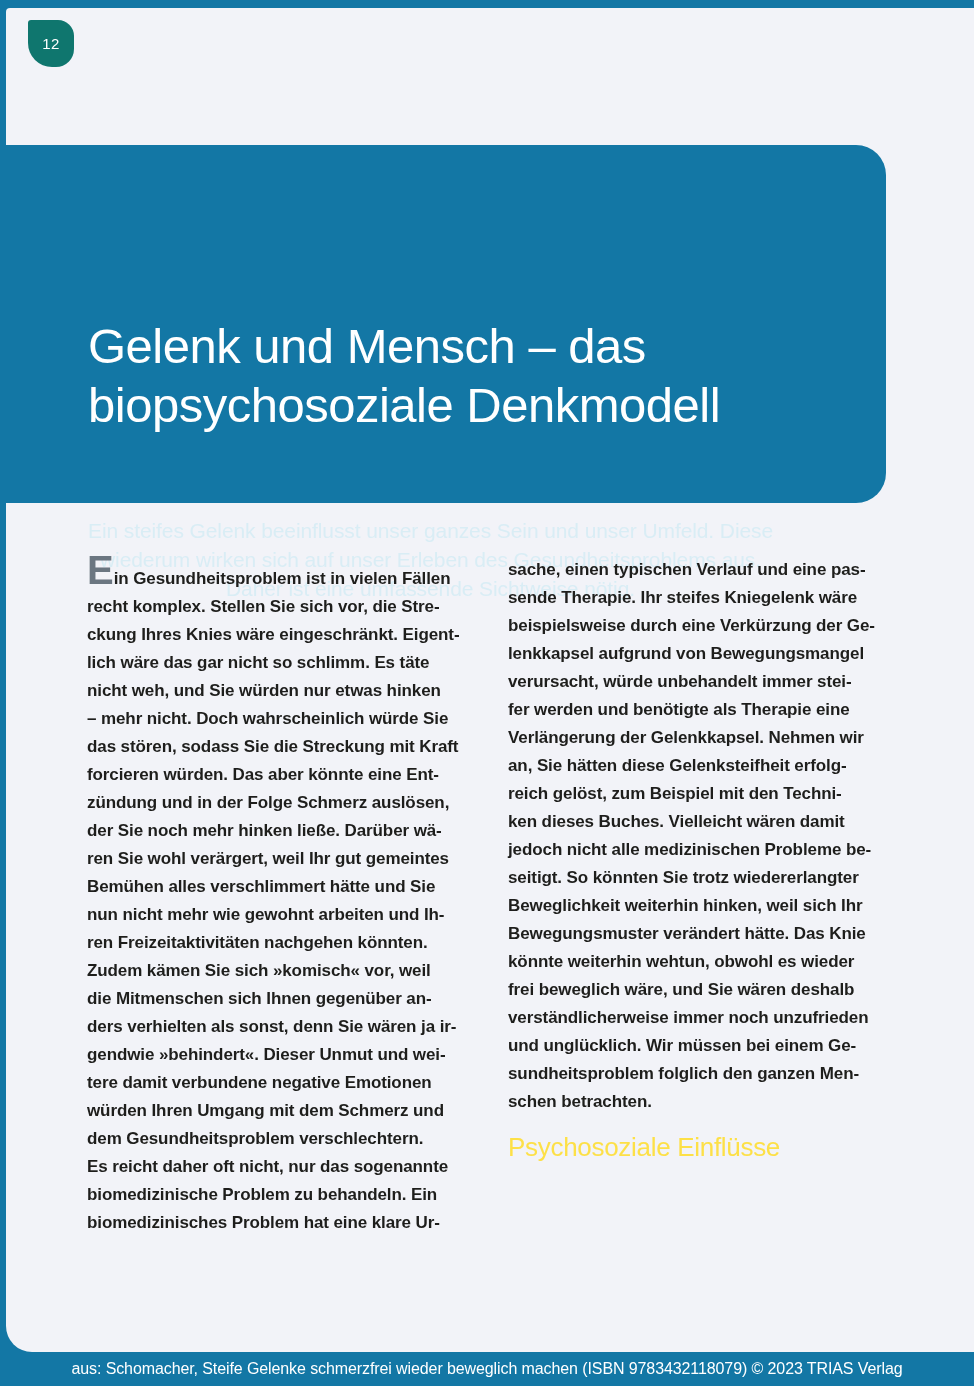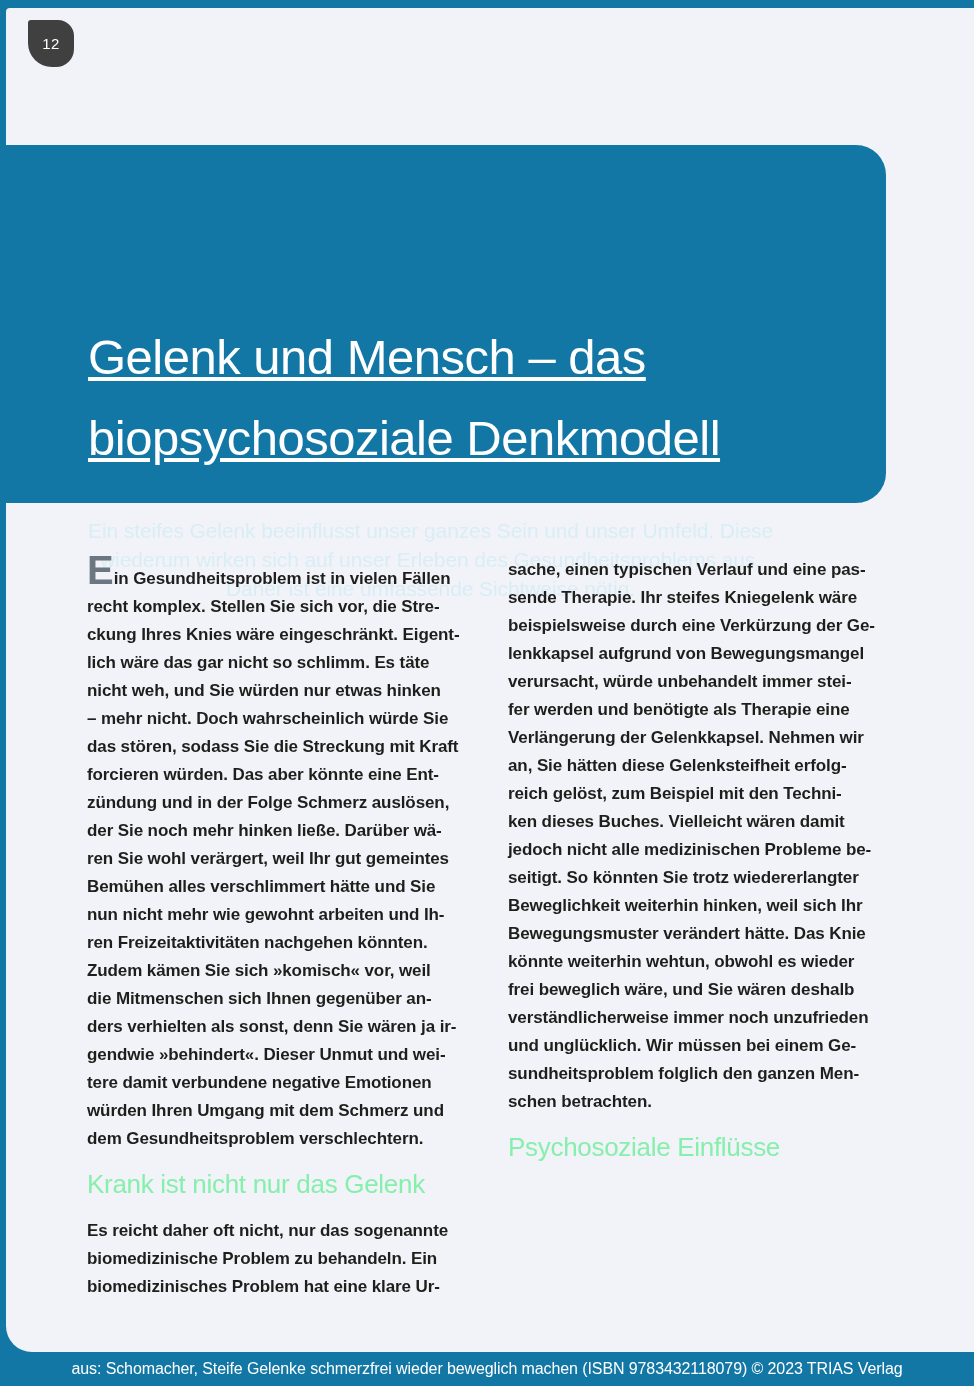--- a/index.html
+++ b/index.html
@@ -19,21 +19,21 @@
     left: 6px; top: 8px; right: 0; bottom: 34px;
     background: #f2f3f8;
     border-radius: 4px 0 0 26px;
   }
 
   
   .badge {
     position: absolute;
     left: 28px; top: 20px;
     width: 46px; height: 47px;
-    background: #404040;
+    background: #0f766e;
     border-radius: 3px 16px 18px 24px;
     color: #ffffff;
     font-size: 15px;
     display: flex; align-items: center; justify-content: center;
     letter-spacing: .5px;
   }
 
   
   .header-block {
     position: absolute;
@@ -42,24 +42,23 @@
     background: #1377a5;
     border-radius: 0 30px 30px 0;
   }
   .chapter-title {
     position: absolute;
     left: 88px; top: 172px;
     margin: 0;
     color: #ffffff;
     font-size: 49px;
     font-weight: normal;
-    line-height: 81px;
+    line-height: 59px;
     letter-spacing: -0.5px;
     white-space: pre;
-    text-decoration: underline;
   }
   .chapter-lead {
     position: absolute;
     left: 88px; top: 371px;
     margin: 0;
     color: #d9edf5;
     font-size: 21px;
     line-height: 29px;
     letter-spacing: -0.1px;
     white-space: pre;
@@ -85,21 +84,21 @@
     font-weight: bold;
   }
   .initial {
     font-size: 40px;
     line-height: 28px;
     color: #6b7681;
     letter-spacing: 0;
   }
   .sub-heading {
     margin: 14px 0 16px 0;
-    color: #86efac;
+    color: #fde047;
     font-size: 26px;
     font-weight: normal;
     letter-spacing: -0.3px;
     line-height: 34px;
     white-space: pre;
   }
 
   
   .footer {
     position: absolute;
@@ -148,21 +147,20 @@
 Bemühen alles verschlimmert hätte und Sie
 nun nicht mehr wie gewohnt arbeiten und Ih-
 ren Freizeitaktivitäten nachgehen könnten.
 Zudem kämen Sie sich »komisch« vor, weil
 die Mitmenschen sich Ihnen gegenüber an-
 ders verhielten als sonst, denn Sie wären ja ir-
 gendwie »behindert«. Dieser Unmut und wei-
 tere damit verbundene negative Emotionen
 würden Ihren Umgang mit dem Schmerz und
 dem Gesundheitsproblem verschlechtern.</span></p>
-    <h2 class="sub-heading">Krank ist nicht nur das Gelenk</h2>
     <p class="body-text">Es reicht daher oft nicht, nur das sogenannte
 biomedizinische Problem zu behandeln. Ein
 biomedizinisches Problem hat eine klare Ur-</p>
   </div>
 
   <div class="col col-right">
     <p class="body-text">sache, einen typischen Verlauf und eine pas-
 sende Therapie. Ihr steifes Kniegelenk wäre
 beispielsweise durch eine Verkürzung der Ge-
 lenkkapsel aufgrund von Bewegungsmangel

